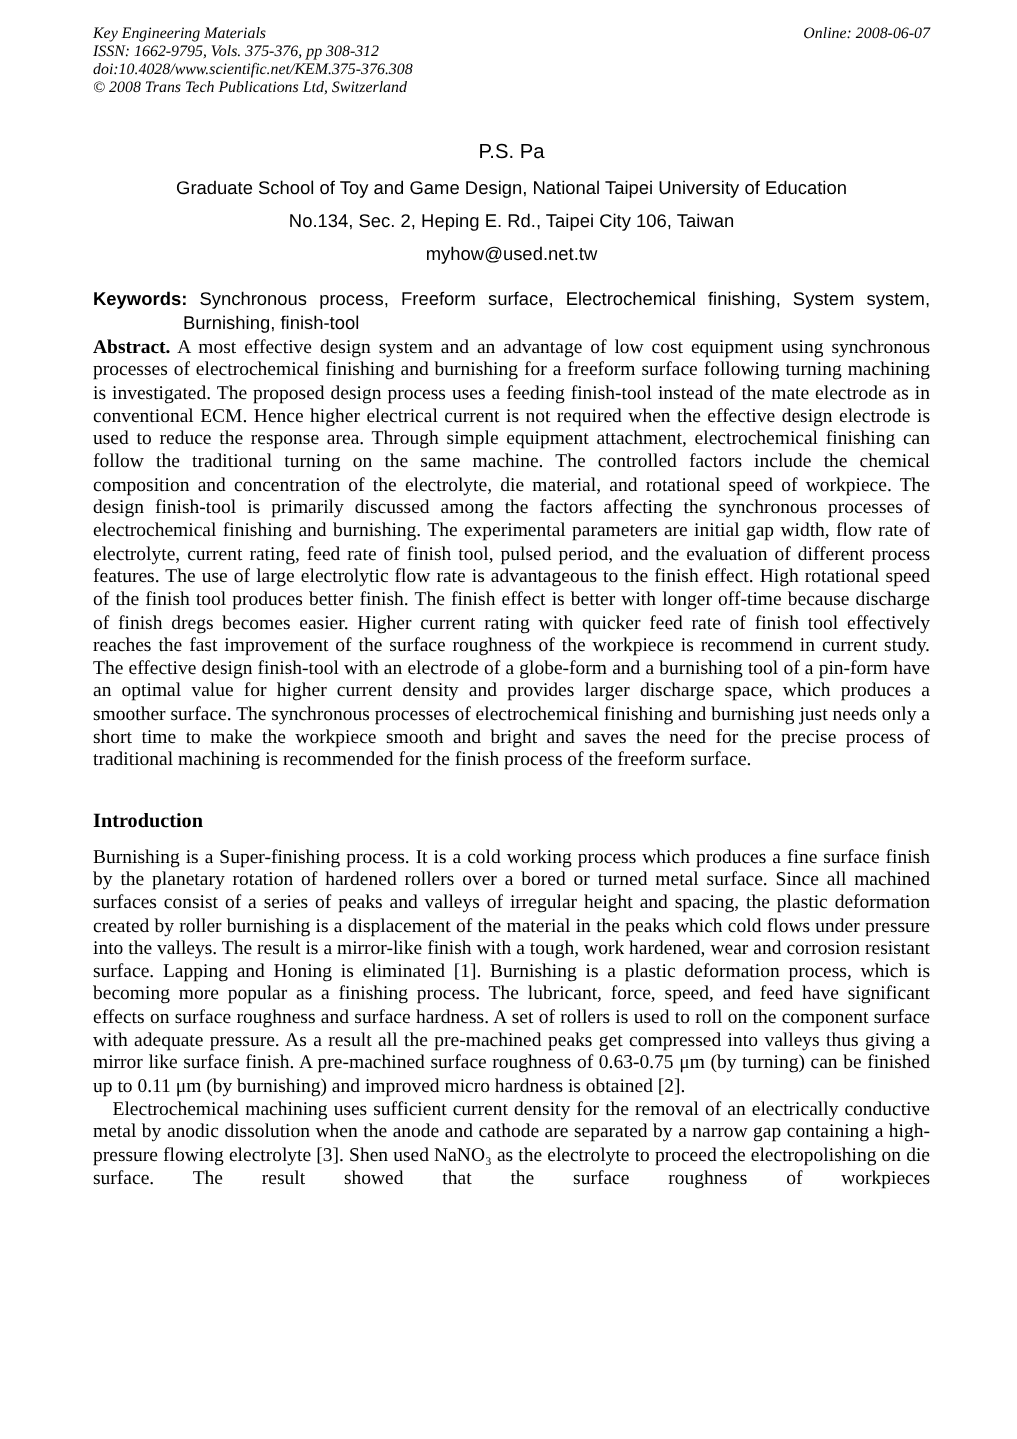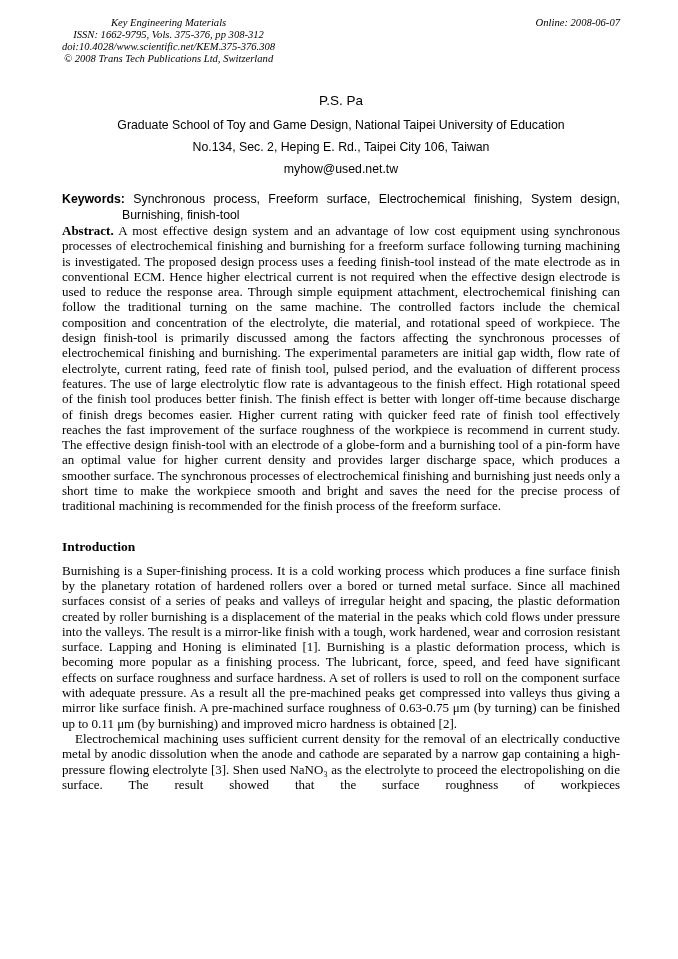--- a/index.html
+++ b/index.html
@@ -16,21 +16,21 @@
   }
   
   .pub-header {
     display: flex;
     justify-content: space-between;
     align-items: flex-start;
     font-style: italic;
     font-size: 10.6px;
     line-height: 12px;
   }
-  .pub-left div { white-space: nowrap; text-align: center; }
+  .pub-left div { white-space: nowrap; }
   .pub-right { white-space: nowrap; }
 
   
   .title {
     font-family: "Liberation Sans", sans-serif;
     font-weight: bold;
     font-size: 15px;
     line-height: 20.5px;
     text-align: center;
     margin: 26px auto 0 auto;
@@ -96,21 +96,21 @@
     <div class="pub-right">Online: 2008-06-07</div>
   </div>
 
 
   <div class="author">P.S. Pa</div>
 
   <div class="centerline affiliation">Graduate School of Toy and Game Design, National Taipei University of Education</div>
   <div class="centerline address">No.134, Sec. 2, Heping E. Rd., Taipei City 106, Taiwan</div>
   <div class="centerline email">myhow@used.net.tw</div>
 
-  <p class="keywords"><span class="kw-label">Keywords:</span> <span>Synchronous process, Freeform surface, Electrochemical finishing, System design, Burnishing, finish-tool</span></p>
+  <p class="keywords"><span class="kw-label">Keywords:</span> <span>Synchronous process, Freeform surface, Electrochemical finishing, System system, Burnishing, finish-tool</span></p>
 
   <p class="body-text abstract"><span class="bold">Abstract.</span> <span>A most effective design system and an advantage of low cost equipment using synchronous processes of electrochemical finishing and burnishing for a freeform surface following turning machining is investigated. The proposed design process uses a feeding finish-tool instead of the mate electrode as in conventional ECM. Hence higher electrical current is not required when the effective design electrode is used to reduce the response area. Through simple equipment attachment, electrochemical finishing can follow the traditional turning on the same machine. The controlled factors include the chemical composition and concentration of the electrolyte, die material, and rotational speed of workpiece. The design finish-tool is primarily discussed among the factors affecting the synchronous processes of electrochemical finishing and burnishing. The experimental parameters are initial gap width, flow rate of electrolyte, current rating, feed rate of finish tool, pulsed period, and the evaluation of different process features. The use of large electrolytic flow rate is advantageous to the finish effect. High rotational speed of the finish tool produces better finish. The finish effect is better with longer off-time because discharge of finish dregs becomes easier. Higher current rating with quicker feed rate of finish tool effectively reaches the fast improvement of the surface roughness of the workpiece is recommend in current study. The effective design finish-tool with an electrode of a globe-form and a burnishing tool of a pin-form have an optimal value for higher current density and provides larger discharge space, which produces a smoother surface. The synchronous processes of electrochemical finishing and burnishing just needs only a short time to make the workpiece smooth and bright and saves the need for the precise process of traditional machining is recommended for the finish process of the freeform surface.</span></p>
 
   <h2 class="section-heading">Introduction</h2>
 
   <p class="body-text">Burnishing is a Super-finishing process. It is a cold working process which produces a fine surface finish by the planetary rotation of hardened rollers over a bored or turned metal surface. Since all machined surfaces consist of a series of peaks and valleys of irregular height and spacing, the plastic deformation created by roller burnishing is a displacement of the material in the peaks which cold flows under pressure into the valleys. The result is a mirror-like finish with a tough, work hardened, wear and corrosion resistant surface. Lapping and Honing is eliminated [1]. Burnishing is a plastic deformation process, which is becoming more popular as a finishing process. The lubricant, force, speed, and feed have significant effects on surface roughness and surface hardness. A set of rollers is used to roll on the component surface with adequate pressure. As a result all the pre-machined peaks get compressed into valleys thus giving a mirror like surface finish. A pre-machined surface roughness of 0.63-0.75 μm (by turning) can be finished up to 0.11 μm (by burnishing) and improved micro hardness is obtained [2].</p>
   <p class="body-text indent last-justify">Electrochemical machining uses sufficient current density for the removal of an electrically conductive metal by anodic dissolution when the anode and cathode are separated by a narrow gap containing a high-pressure flowing electrolyte [3]. Shen used NaNO₃ as the electrolyte to proceed the electropolishing on die surface. The result showed that the surface roughness of workpieces</p>
 
 </div>
 

